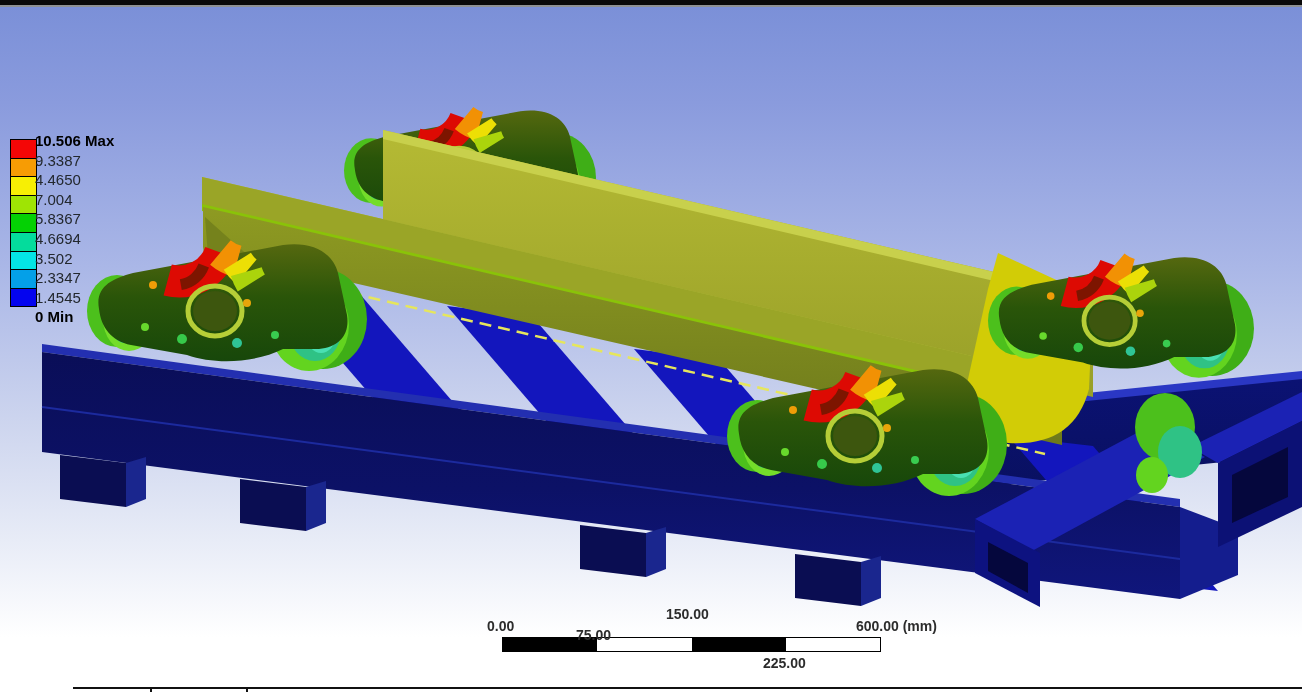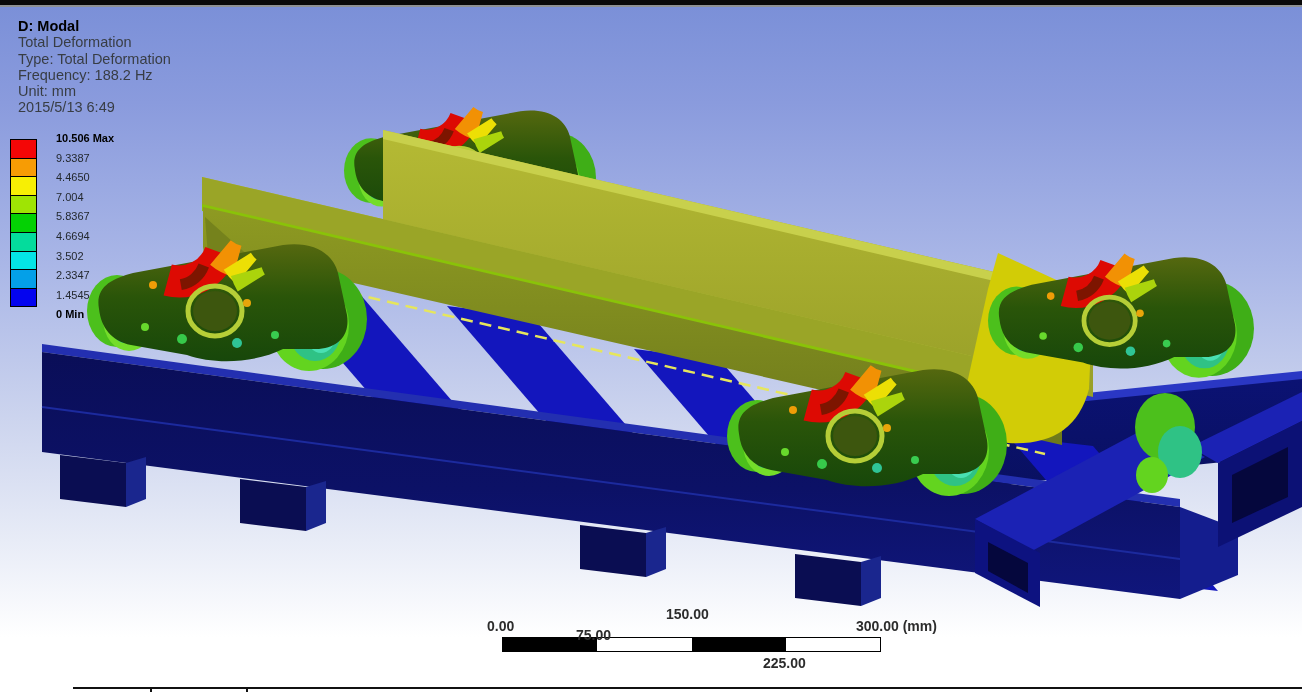--- a/index.html
+++ b/index.html
@@ -13,21 +13,21 @@
     background:linear-gradient(to bottom,var(--bg-top,#7b90d8) 0%,#8a9bdd 14%,
       var(--bg-mid,#aab7e7) 38%,#ccd4ee 60%,#e8ecf7 78%,var(--bg-bottom,#ffffff) 92%);}
   svg.model{position:absolute;left:0;top:0;width:1302px;height:685px;}
   
   .annotation{position:absolute;left:18px;top:11px;color:#383d44;font-size:14.5px;line-height:16.3px;}
   .annotation .title{color:#000;font-weight:bold;}
   
   .legend{position:absolute;left:10px;top:126px;}
   .legend-swatches{position:absolute;left:0;top:7px;width:27px;}
   .legend-swatch{width:27px;height:19.6px;border:1px solid #000;box-sizing:border-box;margin-top:-1px;}
-  .legend-label{position:absolute;left:46px;width:120px;height:18px;color:#23282e;font-size:11px;white-space:nowrap;}
+  .legend-label{position:absolute;left:25px;width:120px;height:18px;color:#23282e;font-size:15px;white-space:nowrap;}
   .legend-label.bold{font-weight:bold;color:#000;}
   
   .ruler{position:absolute;left:0;top:0;}
   .ruler-bar{position:absolute;left:502px;top:630px;width:377px;height:13px;border:1px solid #000;display:flex;background:#fff;}
   .ruler-seg{height:100%;flex:1;}
   .ruler-seg:nth-child(odd){background:#000;}
   .ruler-seg:nth-child(even){background:#fff;}
   .ruler-label{position:absolute;color:#2c2c2c;font-size:14px;white-space:nowrap;font-weight:bold;}
   
   .pane-border{position:absolute;left:73px;right:0;bottom:0;height:3px;border-top:2px solid #111;z-index:30;}
@@ -141,28 +141,20 @@
     <use href="#trolley" transform="translate(87,200)"></use>
     <use href="#trolley" transform="translate(727,325)"></use>
     <use href="#trolley" transform="translate(988,215) scale(0.95)"></use>
     <g>
       <ellipse cx="1165" cy="420" rx="30" ry="34" fill="#4cc01c"></ellipse>
       <ellipse cx="1180" cy="445" rx="22" ry="26" fill="#2fc285"></ellipse>
       <ellipse cx="1152" cy="468" rx="16" ry="18" fill="#63d41f"></ellipse>
     </g>
   </svg>
 
-  <div class="annotation">
-    <div class="title">D: Modal</div>
-    <div>Total Deformation</div>
-    <div>Type: Total Deformation</div>
-    <div>Frequency: 188.2 Hz</div>
-    <div>Unit: mm</div>
-    <div>2015/5/13 6:49</div>
-  </div>
 
   <div class="legend">
     <div class="legend-swatches">
       <div class="legend-swatch" style="background-color: rgb(244, 6, 6);"></div>
       <div class="legend-swatch" style="background-color: rgb(247, 156, 4);"></div>
       <div class="legend-swatch" style="background-color: rgb(247, 239, 4);"></div>
       <div class="legend-swatch" style="background-color: rgb(159, 228, 4);"></div>
       <div class="legend-swatch" style="background-color: rgb(4, 209, 4);"></div>
       <div class="legend-swatch" style="background-color: rgb(4, 220, 156);"></div>
       <div class="legend-swatch" style="background-color: rgb(4, 229, 229);"></div>
@@ -177,21 +169,21 @@
     <div class="legend-label" style="top:97px">4.6694</div>
     <div class="legend-label" style="top:116.6px">3.502</div>
     <div class="legend-label" style="top:136.2px">2.3347</div>
     <div class="legend-label" style="top:155.8px">1.4545</div>
     <div class="legend-label bold" style="top:175.4px">0 Min</div>
   </div>
 
   <div class="ruler">
     <div class="ruler-label" style="left:487px;top:611px">0.00</div>
     <div class="ruler-label" style="left:666px;top:599px">150.00</div>
-    <div class="ruler-label" style="left:856px;top:611px">300.00 (mm)</div>
+    <div class="ruler-label" style="left:856px;top:611px">600.00 (mm)</div>
     <div class="ruler-bar">
       <div class="ruler-seg"></div>
       <div class="ruler-seg"></div>
       <div class="ruler-seg"></div>
       <div class="ruler-seg"></div>
     </div>
     <div class="ruler-label" style="left:576px;top:620px">75.00</div>
     <div class="ruler-label" style="left:763px;top:648px">225.00</div>
   </div>
 

